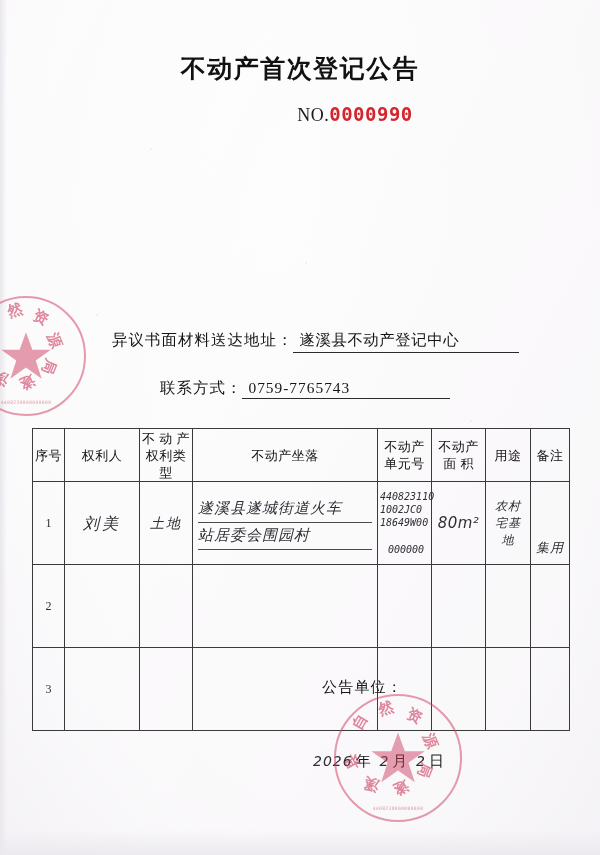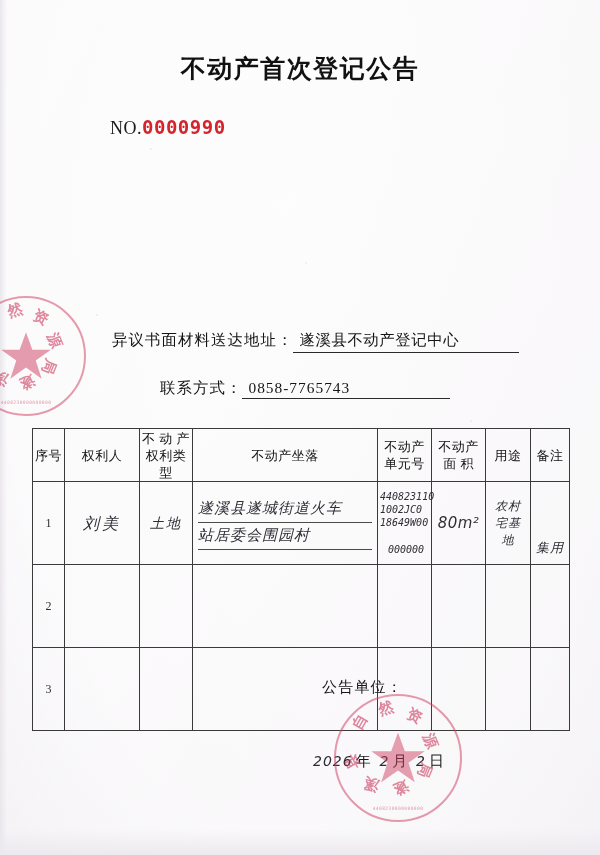--- a/index.html
+++ b/index.html
@@ -37,21 +37,22 @@
 
   
   .title{
     position:absolute;left:0;top:52px;width:600px;
     text-align:center;
     font-family:"Liberation Sans","DejaVu Sans",sans-serif;
     font-size:25px;font-weight:700;letter-spacing:1.5px;
     color:#111;
   }
   .docno{
-    position:absolute;left:0;top:116px;width:600px;
+    position:absolute;left:0;top:103px;width:600px;
+    text-align:center;
     font-size:18px;
     padding-left:110px;
     box-sizing:border-box;
   }
   .docno .lbl{
     font-family:"Liberation Serif",serif;
     letter-spacing:.5px;color:#1a1a1a;
   }
   .docno .num{
     color:#d4242c;
@@ -224,21 +225,21 @@
   <div class="docno">
     <span class="lbl">NO.</span><span class="num">0000990</span>
   </div>
 
 
   <div class="field-line addr-line">
     <span>异议书面材料送达地址：</span><span class="field-val">遂溪县不动产登记中心</span>
   </div>
 
   <div class="field-line tel-line">
-    <span>联系方式：</span><span class="field-val">0858-7765743</span>
+    <span>联系方式：</span><span class="field-val">0759-7765743</span>
   </div>
 
   <table class="reg">
     <colgroup>
       <col style="width:32px">
         <col style="width:75px">
         <col style="width:53px">
       <col style="width:185px">
         <col style="width:54px">
         <col style="width:54px">

